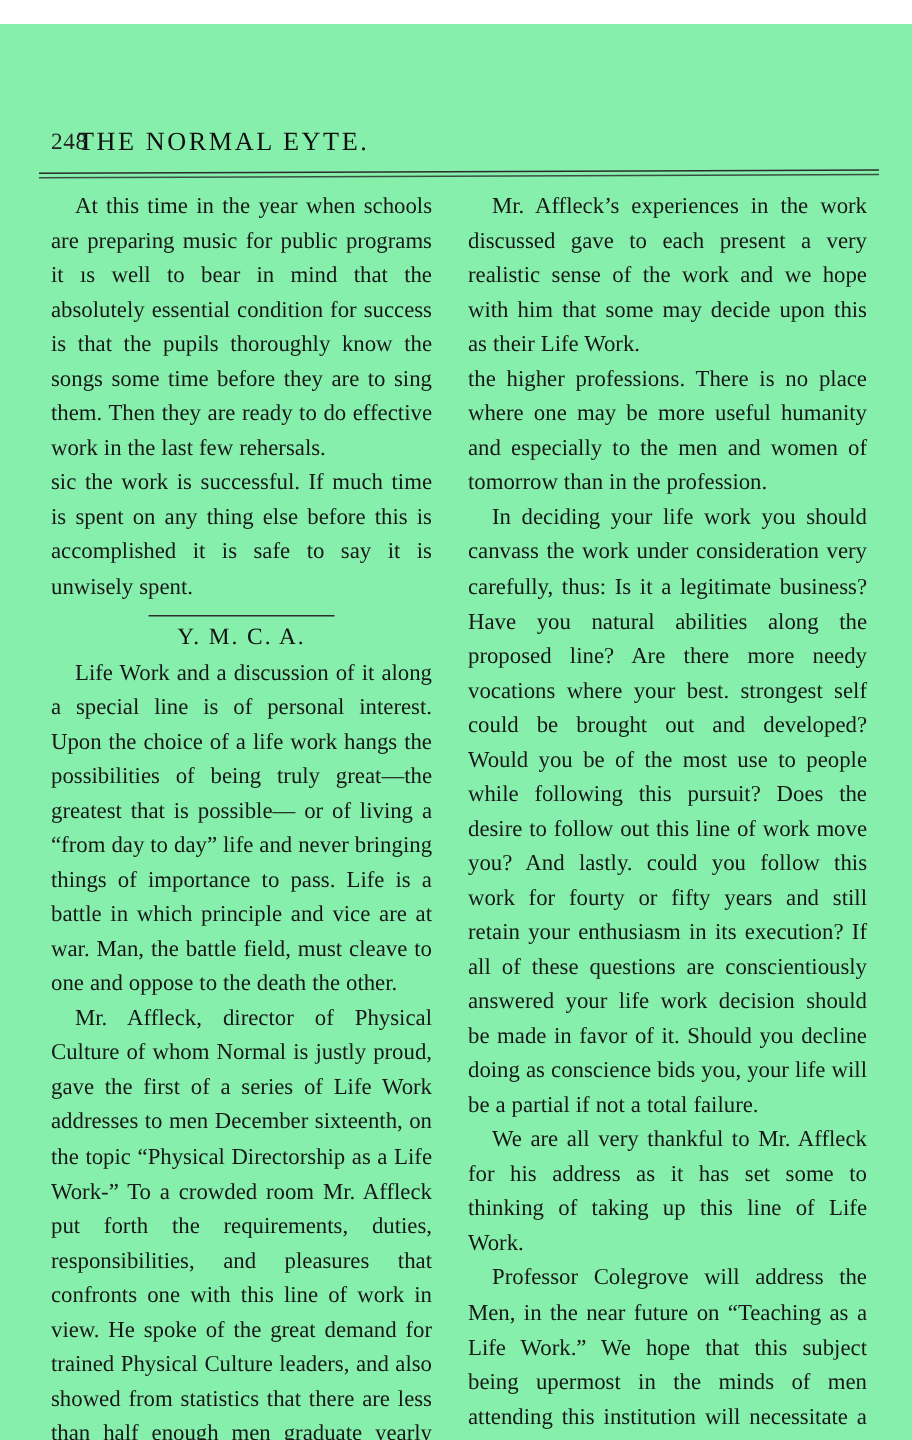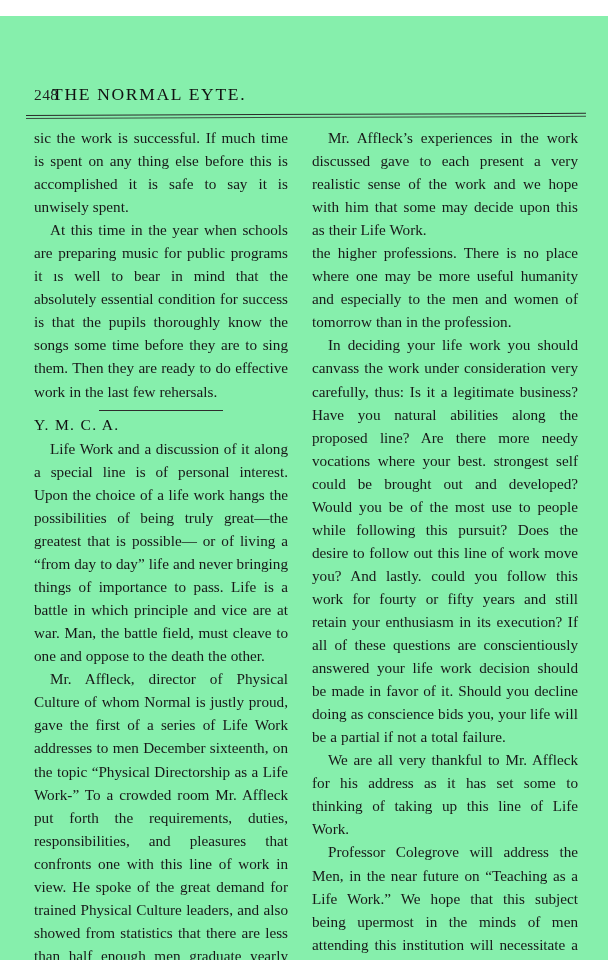--- a/index.html
+++ b/index.html
@@ -101,21 +101,21 @@
   p.para.indent { text-indent: 16px; }
   p.para + p.para { margin-top: 0; }
 
   
   p.para { text-align-last: left; }
 
   
   .section {
     margin-top: 5px;
     margin-bottom: 1px;
-    text-align: left;
+    text-align: center;
   }
   .section-rule {
     width: 124px;
     height: 1.3px;
     background: #2d2d2d;
     margin: 7px auto 5px auto;
   }
   .section-title {
     font-size: 15.6px;
     letter-spacing: 1.3px;
@@ -138,23 +138,23 @@
 
   <div class="head-rule">
     <i class="r1"></i>
       <i class="r2"></i>
   </div>
 
   <div class="columns">
 
     <div class="col col-left">
 
+      <p class="para indent">At this time in the year when schools are preparing music for public programs it ıs well to bear in mind  that the absolutely essential condition  for success is that the pupils  thoroughly know the songs  some  time  before they are to sing them.   Then  they are ready to do effective work in  the last few rehersals.</p>
+
       <p class="para">sic the work is successful.   If much time is spent on any thing else before this is accomplished  it is safe to say it is unwisely spent.</p>
-
-      <p class="para indent">At this time in the year when schools are preparing music for public programs it ıs well to bear in mind  that the absolutely essential condition  for success is that the pupils  thoroughly know the songs  some  time  before they are to sing them.   Then  they are ready to do effective work in  the last few rehersals.</p>
 
       <div class="section">
         <div class="section-rule"></div>
         <span class="section-title">Y. M. C. A.</span>
       </div>
 
       <p class="para indent">Life Work and a discussion of it along a special line is of personal interest.   Upon the choice of a life work hangs the possibilities of  being  truly great—the greatest that is  possible— or of living a “from day to day” life and never bringing things of importance to pass.   Life is a battle in which principle and vice are at war.   Man, the battle field, must cleave to one and oppose to the death  the other.</p>
 
       <p class="para indent">Mr. Affleck, director of Physical Culture of whom Normal is justly proud, gave the first of a series of Life Work addresses to men December sixteenth, on the topic “Physical Directorship as a Life Work-”  To a crowded room Mr. Affleck put forth the requirements, duties, responsibilities, and pleasures that confronts one with this line of work in view.   He spoke of the great demand for trained Physical Culture leaders, and also showed from statistics that there are less than half enough men graduate yearly from this line of study to supply the new demand for directors. Physical directors used to be in a class below the teaching profession as directors in general used to be expugalists; but now the trained Physical Director is a co-equal with any of</p>
     </div>

